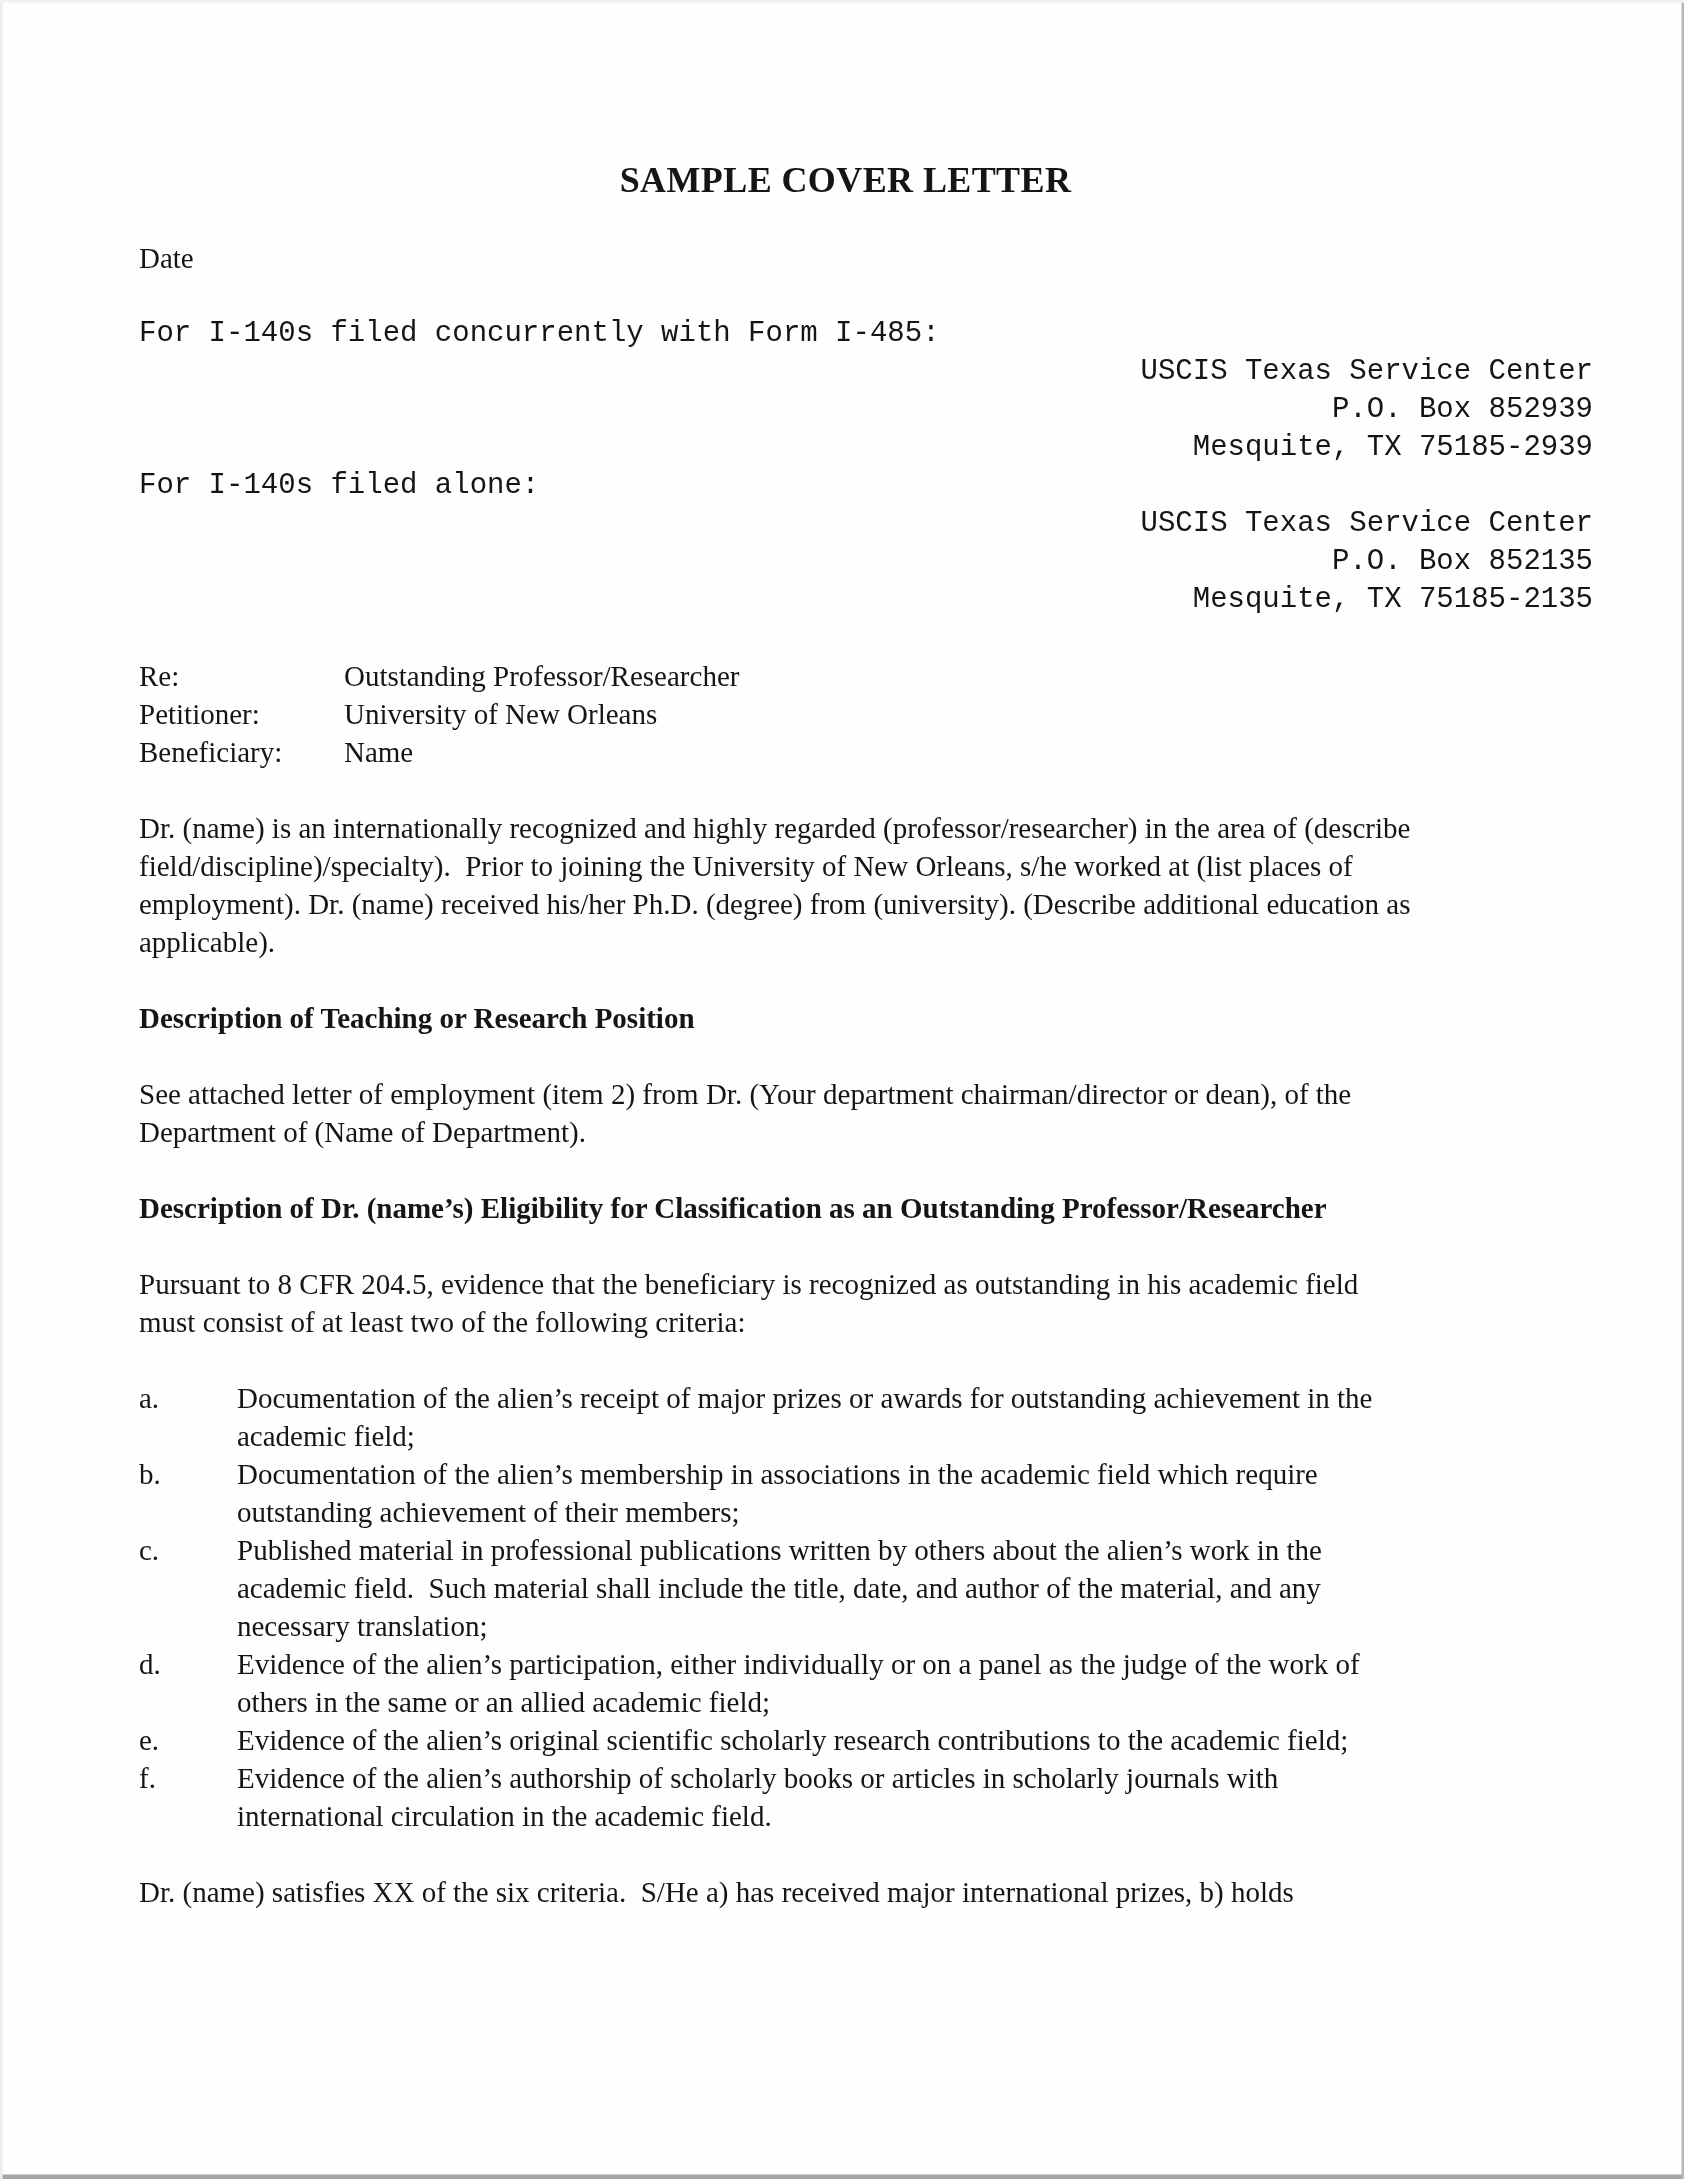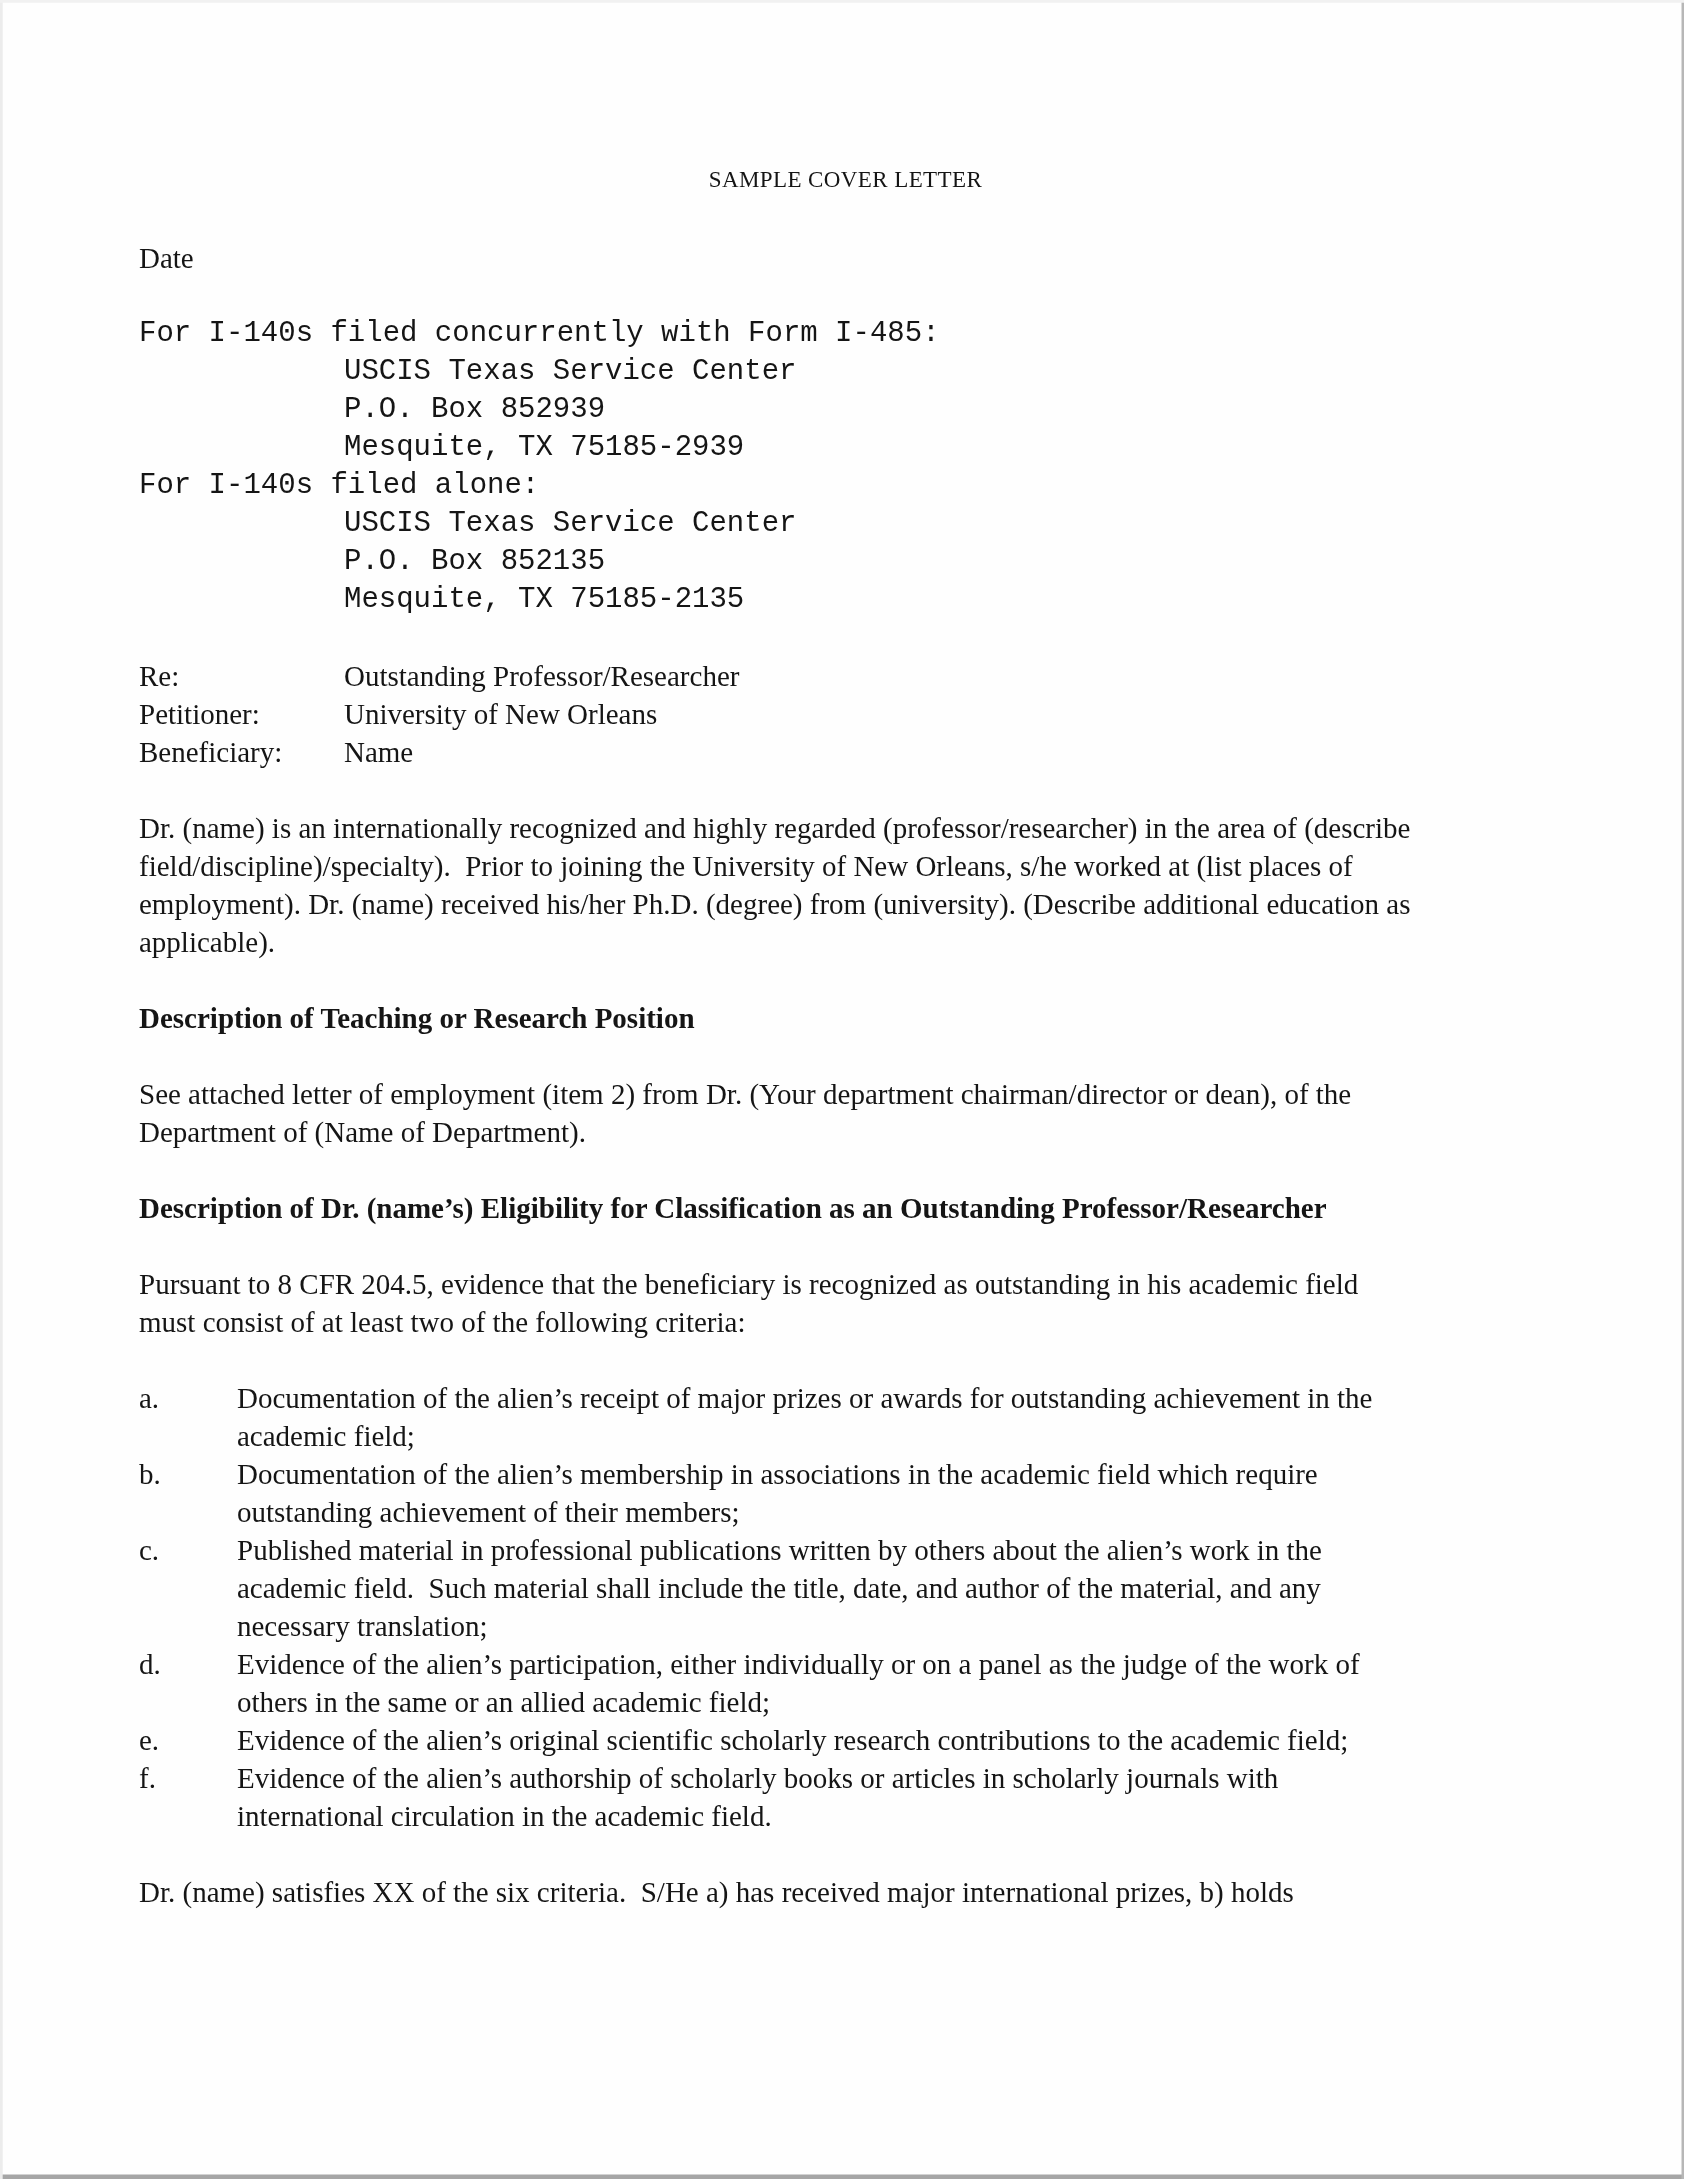--- a/index.html
+++ b/index.html
@@ -27,29 +27,29 @@
     font-size: 29px;
     line-height: 38px;
   }
   .multiline { white-space: pre-wrap; }
   .b { font-weight: normal; }
 
   .doc-title {
     margin-top: 158px;
     margin-right: 41px;
     margin-bottom: 37px;
-    font-size: 23px;
+    font-size: 36px;
     line-height: 44px;
-    font-weight: normal;
+    font-weight: bold;
     text-align: center;
     letter-spacing: 0.4px;
   }
   .block { margin: 0 0 38px 0; }
   .tight { margin: 0; font-family: Liberation Mono, monospace; }
-  .addr-lines { margin-left: 205px; }
+  .addr-lines { margin-left: 205px; text-align: right; }
   .ref-row { display: flex; }
   .ref-label { width: 205px; flex: 0 0 205px; }
   .section-heading { font-weight: bold; }
   .criteria { margin: 0 0 38px 0; }
   .criterion { display: flex; }
   .criterion-letter { width: 98px; flex: 0 0 98px; }
   .criterion-text { flex: 1 1 auto; }
 </style>
 </head>
 <body>

